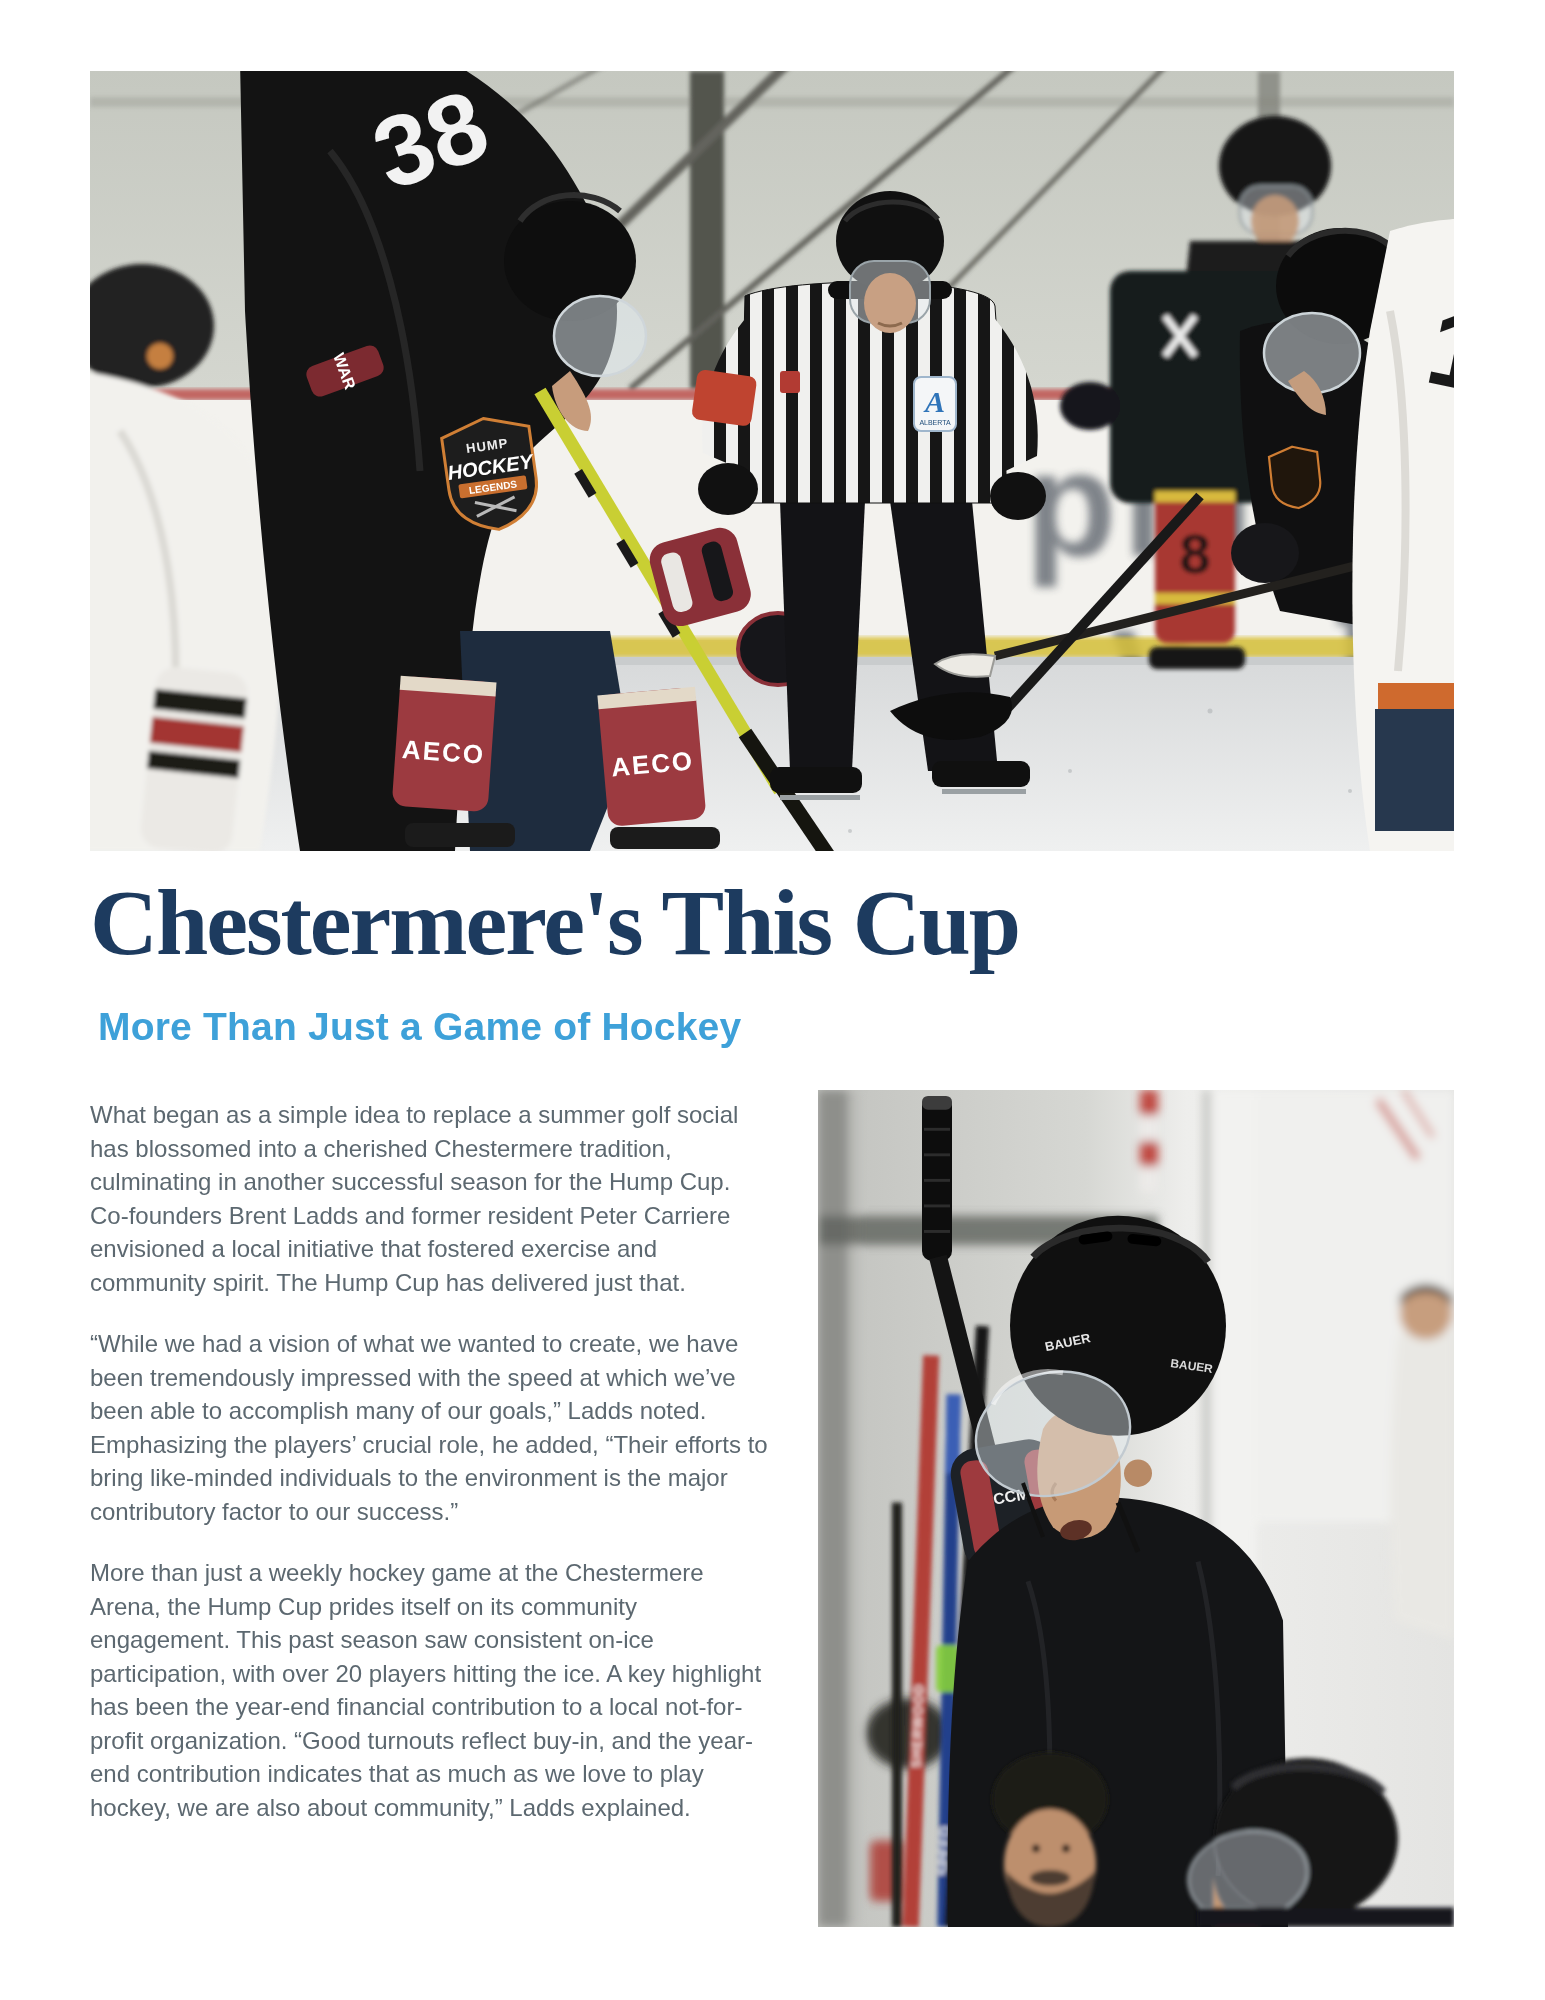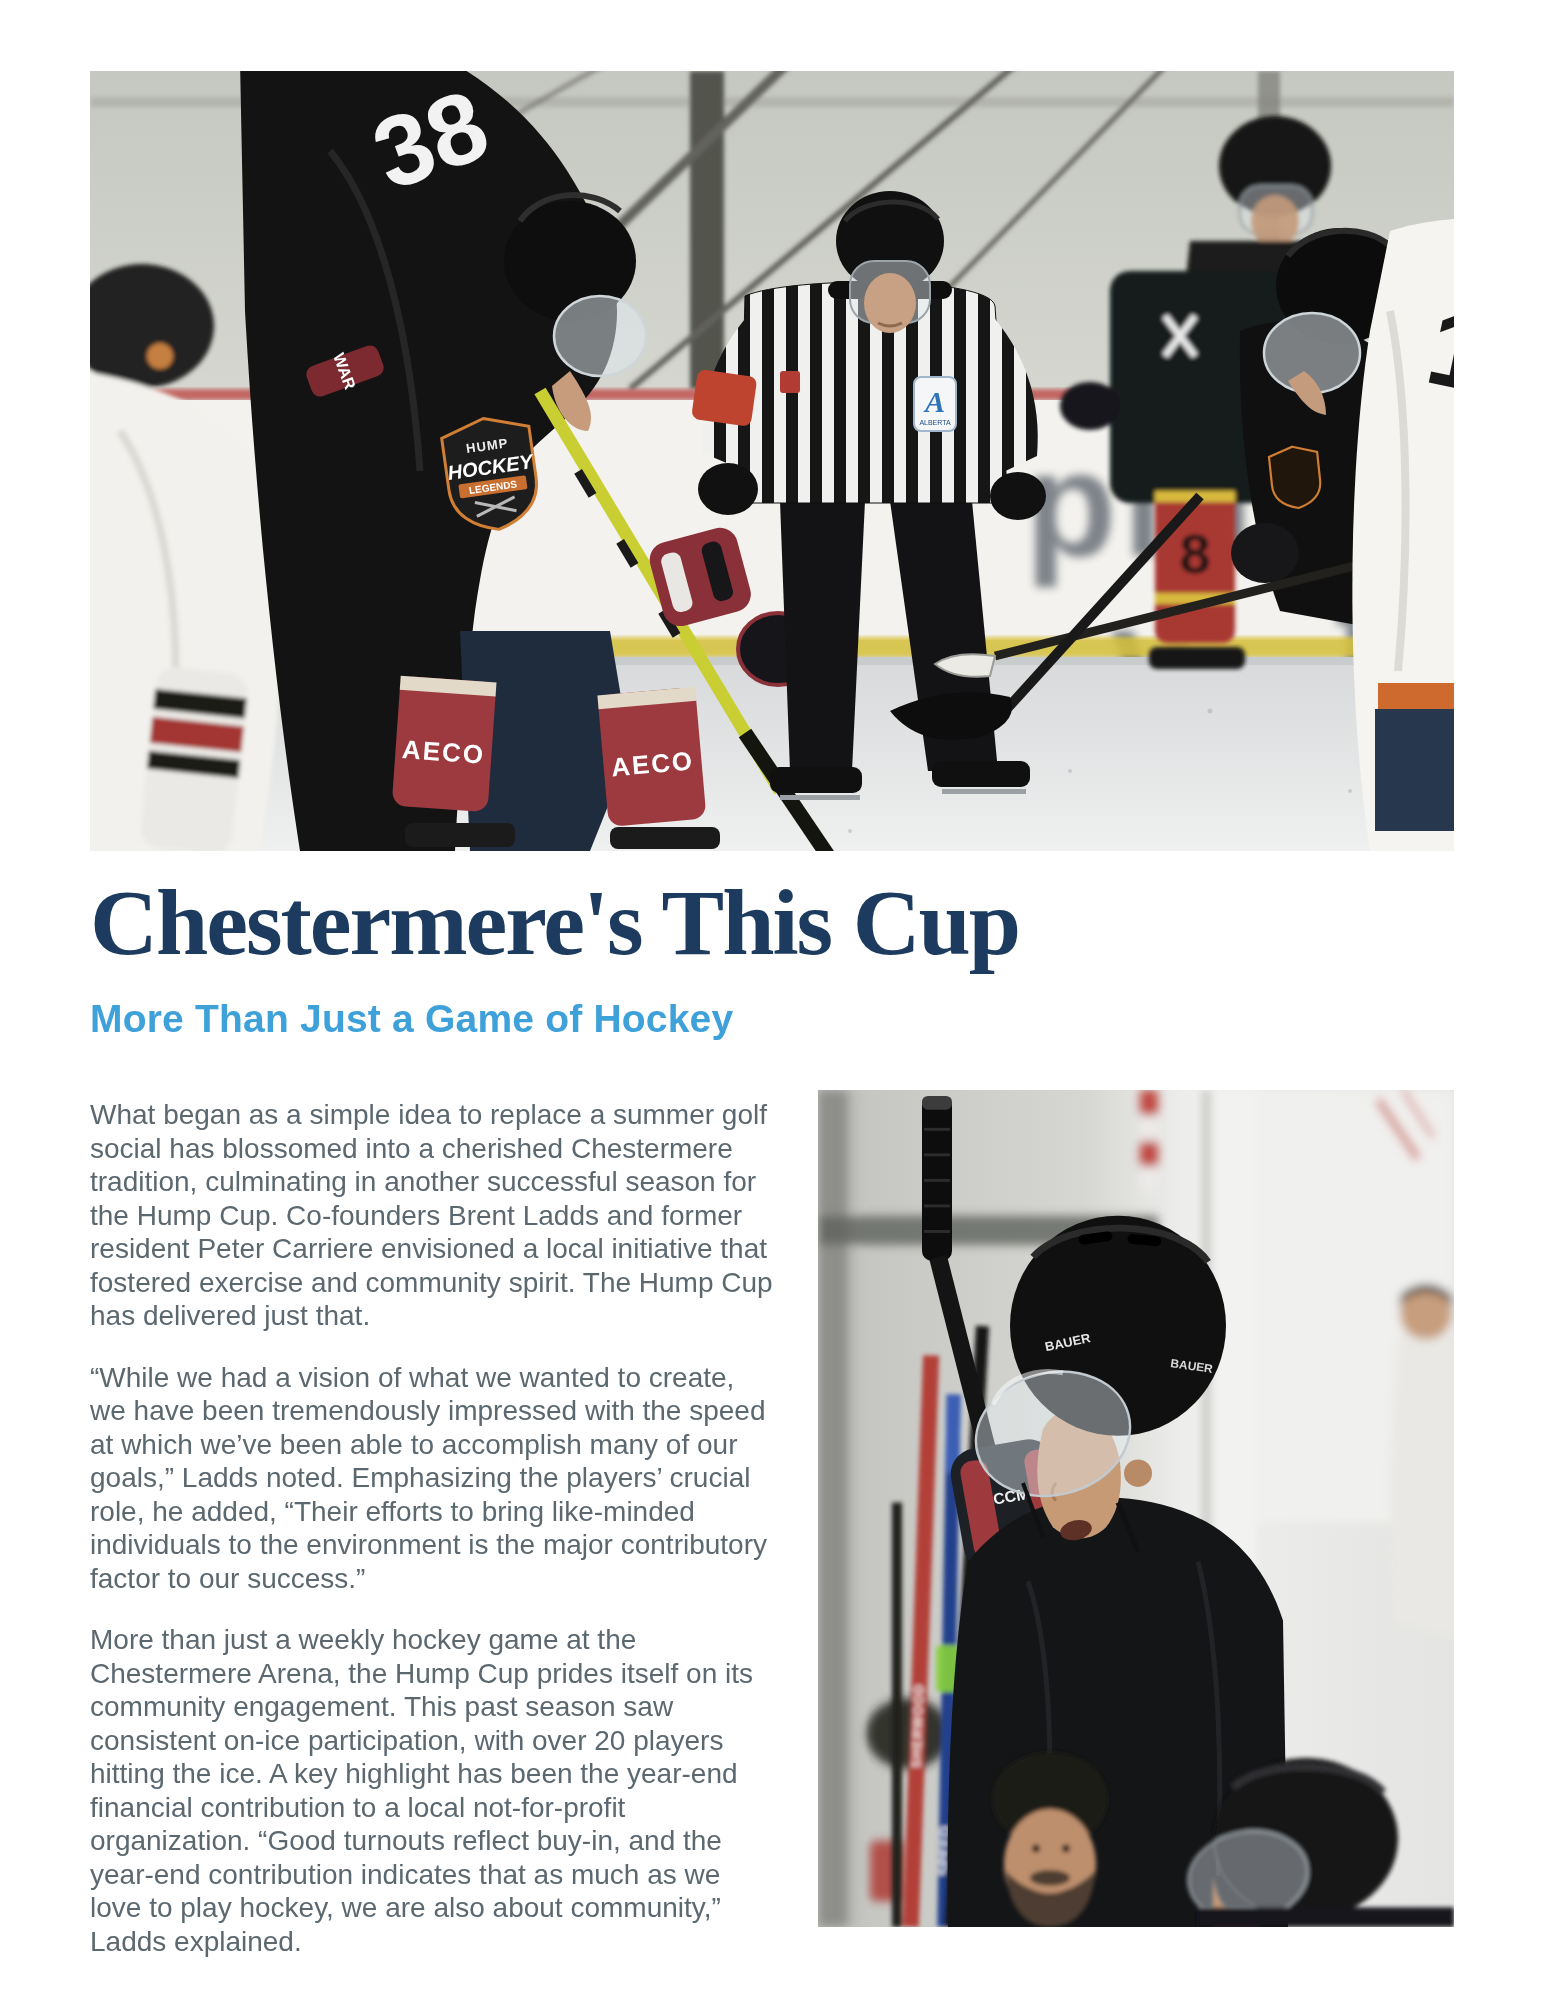--- a/index.html
+++ b/index.html
@@ -18,31 +18,31 @@
   .headline{
     position:absolute;left:90px;top:864px;margin:0;
     font-family:"Liberation Serif",serif;
     font-weight:bold;
     font-size:94px;line-height:1.25;
     letter-spacing:-2px;
     color:var(--c-title,#1d3b5f);
     white-space:nowrap;
   }
   .subhead{
-    position:absolute;left:90px;top:996px;margin:0;
+    position:absolute;left:90px;top:996px;margin:8px;
     font-size:39px;line-height:1.2;
     font-weight:bold;
     letter-spacing:0.2px;
     color:var(--c-subtitle,#3ea1d9);
     white-space:nowrap;
   }
   .body-col{
     position:absolute;left:90px;top:1098px;width:684px;
     color:var(--c-body,#5c6870);
-    font-size:28px;line-height:33.5px;
+    font-size:24px;line-height:33.5px;
   }
   .body-col p{margin:0 0 28px 0;}
 </style>
 </head>
 <body>
 
 <div class="page">
 
   <figure class="photo photo-top">
     <svg viewBox="0 0 1364 780" preserveAspectRatio="none">

